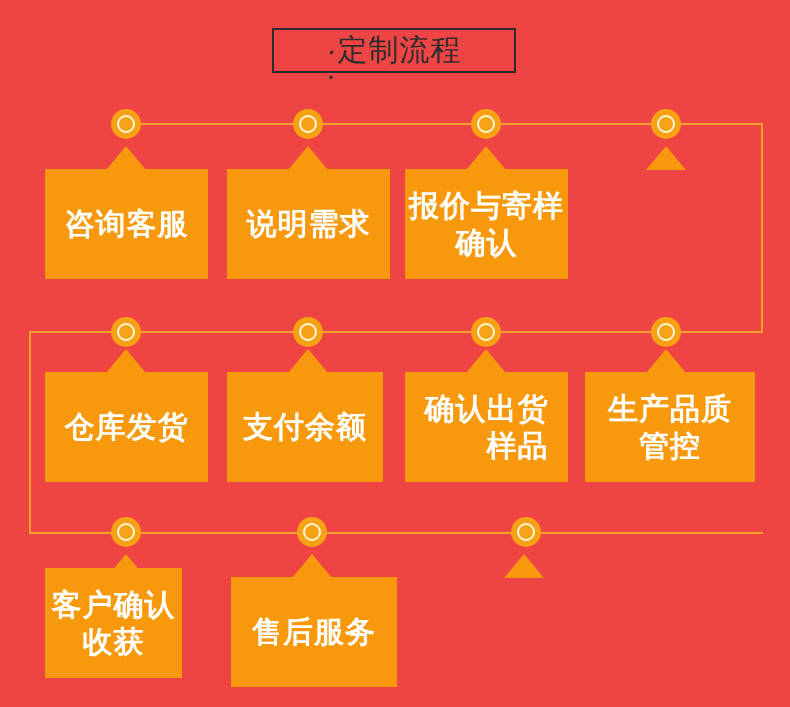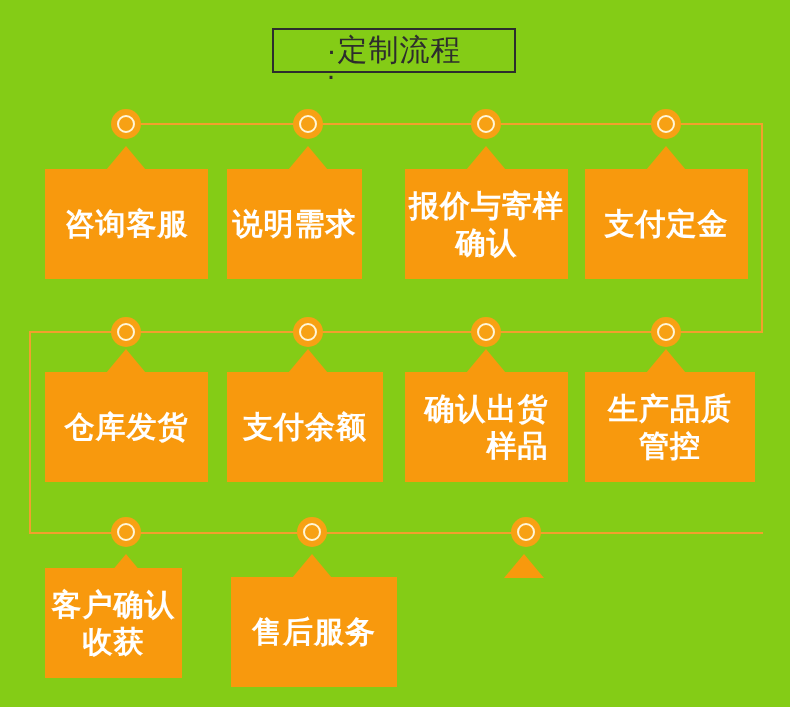--- a/index.html
+++ b/index.html
@@ -1,17 +1,17 @@
 <!DOCTYPE html>
 <html style="--box: #F8990D; --node: #F7A114; --ring: #FFF6D8; --line: #F2A02D; --title-border: #2D2D2D; --title-text: #2D2D2D; --box-text: #FFFFFF;"><head>
 <meta charset="utf-8">
 <style>
   html,body{margin:0;padding:0;background:#ffffff;}
   body{font-family:"Liberation Sans", sans-serif;}
-  #stage{position:relative;width:790px;height:707px;background:#84cc16;overflow:hidden;}
+  #stage{position:relative;width:790px;height:707px;background:#ef4444;overflow:hidden;}
 
   
   .title-box{
     position:absolute;left:272px;top:28px;width:244px;height:45px;
     border:2px solid var(--title-border,#2d2d2d);
     display:flex;align-items:center;justify-content:center;
     box-sizing:border-box;
   }
   .title-box span{
     font-size:30px;color:var(--title-text,#2d2d2d);
@@ -123,29 +123,26 @@
   <div class="tri" style="left:466px;top:349px;"></div>
   <div class="tri" style="left:646px;top:349px;"></div>
 
   <div class="tri" style="left:106px;top:554px;"></div>
   <div class="tri" style="left:292px;top:554px;"></div>
   <div class="tri" style="left:504px;top:554px;"></div>
 
   <div class="box" style="left:45px;top:169px;width:163px;">
     <span class="lbl">咨询客服</span>
   </div>
-  <div class="box" style="left:227px;top:169px;width:135px;">
+  <div class="box" style="left:227px;top:169px;width:163px;">
     <span class="lbl">说明需求</span>
   </div>
   <div class="box" style="left:405px;top:169px;width:163px;">
     <span class="lbl">报价与寄样
 确认</span>
-  </div>
-  <div class="box" style="left:585px;top:169px;width:163px;">
-    <span class="lbl">支付定金</span>
   </div>
 
   <div class="box" style="left:45px;top:372px;width:163px;text-align:center;">
     <span class="lbl">仓库发货</span>
   </div>
   <div class="box" style="left:227px;top:372px;width:156px;">
     <span class="lbl">支付余额</span>
   </div>
   <div class="box" style="left:405px;top:372px;width:163px;text-align:right;">
     <span class="lbl">确认出货

